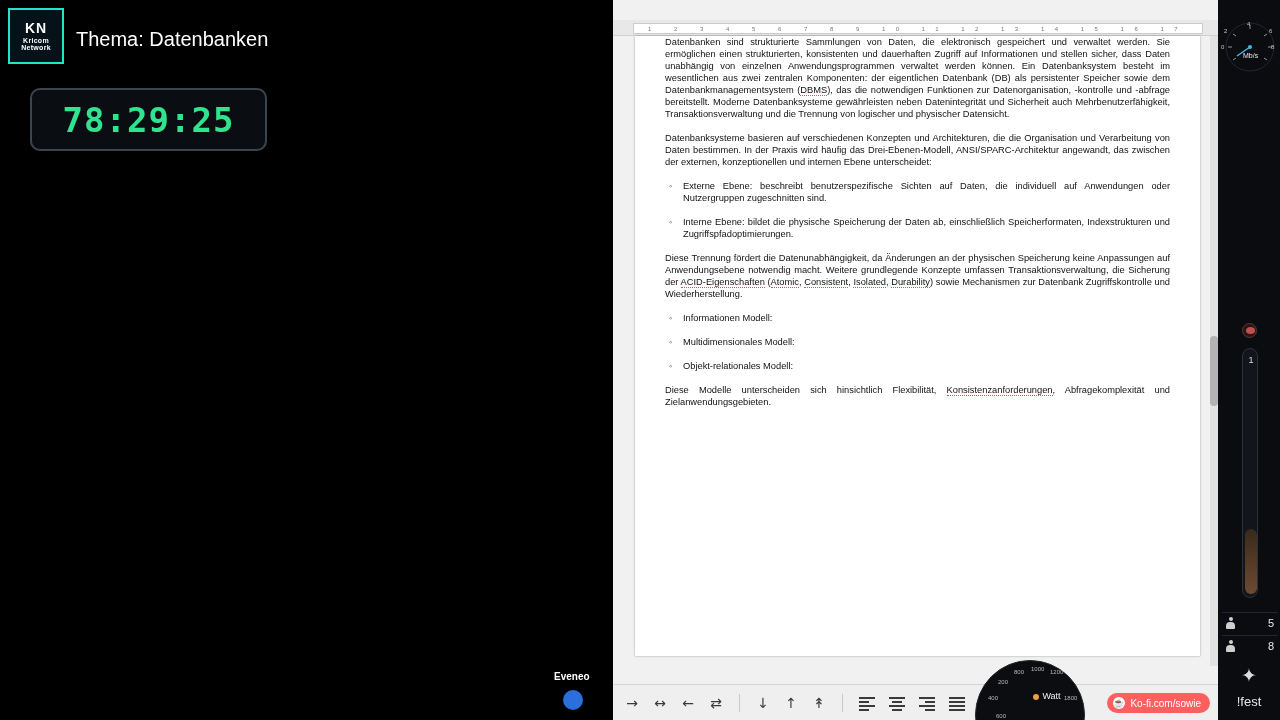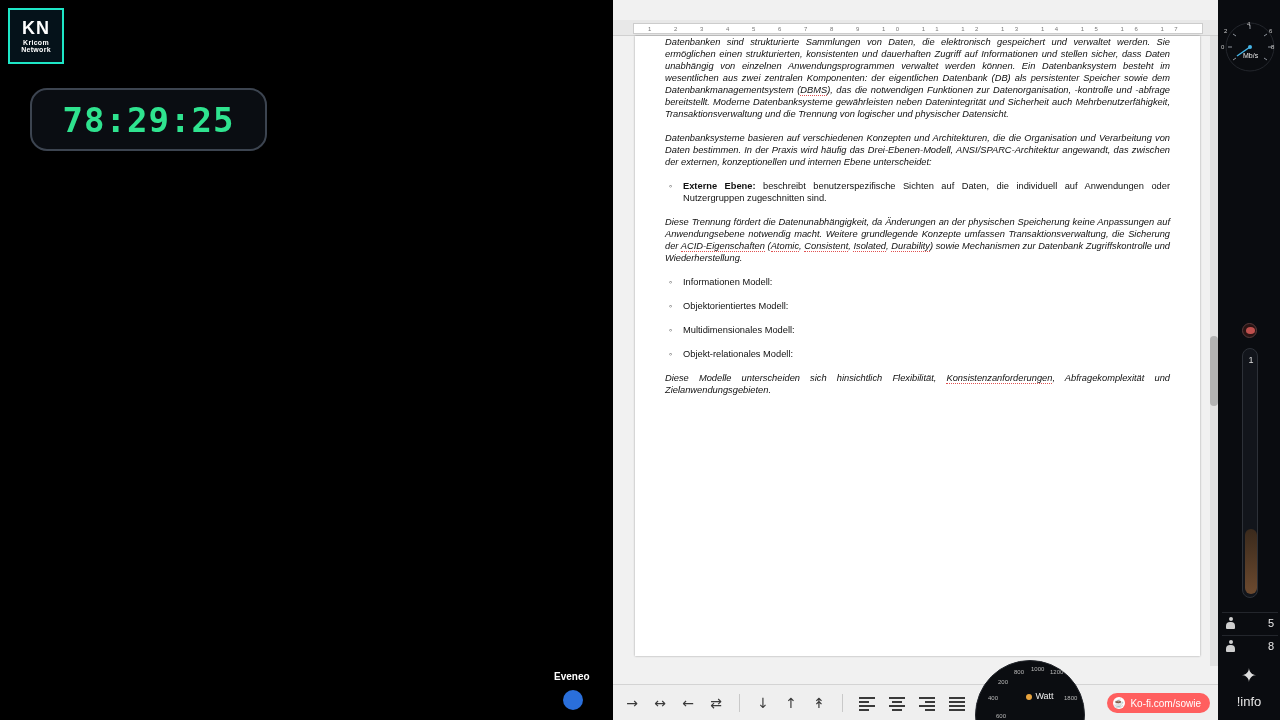--- a/index.html
+++ b/index.html
@@ -23,35 +23,35 @@
   }
   #logo-box {
     position: absolute; left: 8px; top: 8px; width: 56px; height: 56px;
     border: 2px solid #1ee6c6;
     background: #05121a;
     display: flex; flex-direction: column;
     align-items: center; justify-content: center;
     line-height: 1;
   }
   #logo-kn {
-    color: #ffffff; font-size: 18px; font-weight: bold; letter-spacing: 1px;
+    color: #ffffff; font-size: 14px; font-weight: bold; letter-spacing: 1px;
   }
   #logo-sub1, #logo-sub2 {
     color: #ffffff; font-size: 7px; font-weight: bold; letter-spacing: .3px;
   }
   #logo-sub1 { margin-top: 2px; }
   #topic-title {
     position: absolute; left: 76px; top: 28px;
     color: #ffffff; font-size: 20px; font-weight: normal;
   }
   #timer-box {
     position: absolute; left: 30px; top: 88px;
     width: 237px; height: 63px;
     border: 2px solid #3c4450;
-    border-radius: 17px;
+    border-radius: 10px;
     background: #0a0d12;
     display: flex; align-items: center; justify-content: center;
   }
   #timer-text {
     color: #2fe38f;
     font-family: "DejaVu Sans Mono", monospace;
     font-size: 34px; font-weight: bold;
     letter-spacing: 1px;
   }
   #eveneo-label {
@@ -87,38 +87,37 @@
     background: #ffffff;
     box-shadow: 0 0 2px rgba(0,0,0,.35);
     padding: 0 30px;
     overflow: hidden;
   }
   .doc-p {
     font-family: "Liberation Sans", sans-serif;
     font-size: 9.3px; line-height: 12px;
     color: #111; text-align: justify;
     margin: 0 0 12px 0;
-    font-style: italic;
   }
   .doc-h {
     font-family: "Liberation Sans", sans-serif;
     font-size: 10px; font-weight: bold; color: #111;
     margin: 16px 0 10px 0;
   }
   ul.doc-list { margin: 0 0 12px 0; padding-left: 18px; list-style: none; }
   ul.doc-list li {
     position: relative;
     font-size: 9.3px; line-height: 12px; color: #111;
     text-align: justify; margin-bottom: 12px;
   }
   ul.doc-list li::before {
     content: "\25E6";
     position: absolute; left: -14px; top: 0; color: #333; font-size: 9px;
   }
-  .doc-b { font-weight: bold; }
+  .doc-b { font-weight: normal; }
   .spell { border-bottom: 1px dotted #e05050; }
   #doc-toolbar {
     position: absolute; left: 0; bottom: 0; width: 605px; height: 36px;
     background: #efefef; border-top: 1px solid #d4d4d4;
     display: flex; align-items: center; gap: 10px; padding-left: 10px;
   }
   .tb-icon {
     width: 18px; height: 18px; color: #3a3a3a; font-size: 14px;
     display: flex; align-items: center; justify-content: center;
     font-family: "DejaVu Sans", sans-serif;
@@ -211,21 +210,21 @@
   }
 
   
   #watt-gauge {
     position: absolute; left: 975px; top: 660px; width: 110px; height: 110px;
     border-radius: 50%; background: #0b0d11;
     border: 1px solid #22252b;
   }
   .watt-tick { position: absolute; color: #b9b9b9; font-size: 6px; }
   #watt-center {
-    position: absolute; left: 9px; top: 30px; width: 110px;
+    position: absolute; left: 16px; top: 30px; width: 110px;
     text-align: center; color: #f0f0f0; font-size: 9px;
   }
   #watt-center .dot {
     display: inline-block; width: 6px; height: 6px; border-radius: 50%;
     background: #e8a33d; margin-right: 3px; vertical-align: middle;
   }
 
   
   #frame-top {
     position: absolute; left: 0; top: 0; width: 1280px; height: 4px;
@@ -255,20 +254,21 @@
   <div id="divider"></div>
 
   <div id="left-panel">
 
     <div id="logo-box">
       <div id="logo-kn">KN</div>
       <div id="logo-sub1">Kricom</div>
       <div id="logo-sub2">Network</div>
     </div>
 
+    <div id="topic-title">Thema: Datenbanken</div>
 
     <div id="timer-box">
       <div id="timer-text">78:29:25</div>
     </div>
 
     <div id="eveneo-label">Eveneo</div>
     <div id="eveneo-dot"></div>
   </div>
 
   <div id="doc-window">
@@ -282,31 +282,33 @@
         Datenbanken sind strukturierte Sammlungen von Daten, die elektronisch gespeichert und verwaltet werden. Sie ermöglichen einen strukturierten, konsistenten und dauerhaften Zugriff auf Informationen und stellen sicher, dass Daten unabhängig von einzelnen Anwendungsprogrammen verwaltet werden können. Ein Datenbanksystem besteht im wesentlichen aus zwei zentralen Komponenten: der eigentlichen Datenbank (DB) als persistenter Speicher sowie dem Datenbankmanagementsystem (<span class="spell">DBMS</span>), das die notwendigen Funktionen zur Datenorganisation, -kontrolle und -abfrage bereitstellt. Moderne Datenbanksysteme gewährleisten neben Datenintegrität und Sicherheit auch Mehrbenutzerfähigkeit, Transaktionsverwaltung und die Trennung von logischer und physischer Datensicht.
       </p>
 
 
       <p class="doc-p">Datenbanksysteme basieren auf verschiedenen Konzepten und Architekturen, die die Organisation und Verarbeitung von Daten bestimmen. In der Praxis wird häufig das Drei-Ebenen-Modell, ANSI/SPARC-Architektur angewandt, das zwischen der externen, konzeptionellen und internen Ebene unterscheidet:</p>
 
       <ul class="doc-list">
         <li>
           <span class="doc-b">Externe Ebene:</span><span> beschreibt benutzerspezifische Sichten auf Daten, die individuell auf Anwendungen oder Nutzergruppen zugeschnitten sind.</span>
         </li>
+        <li>
+          <span class="doc-b">Interne Ebene</span><span>: bildet die physische Speicherung der Daten ab, einschließlich Speicherformaten, Indexstrukturen und Zugriffspfadoptimierungen.</span>
+        </li>
       </ul>
 
       <p class="doc-p">
         Diese Trennung fördert die Datenunabhängigkeit, da Änderungen an der physischen Speicherung keine Anpassungen auf Anwendungsebene notwendig macht. Weitere grundlegende Konzepte umfassen Transaktionsverwaltung, die Sicherung der <span class="spell">ACID-Eigenschaften</span> (<span class="spell">Atomic</span>, <span class="spell">Consistent</span>, <span class="spell">Isolated</span>, <span class="spell">Durability</span>) sowie Mechanismen zur Datenbank Zugriffskontrolle und Wiederherstellung.
       </p>
 
 
 
       <ul class="doc-list">
         <li><span>Informationen Modell:</span></li>
-        <li><span>Objektorientiertes Modell:</span></li>
         <li><span>Multidimensionales Modell:</span></li>
         <li><span>Objekt-relationales Modell:</span></li>
       </ul>
 
       <p class="doc-p">
         Diese Modelle unterscheiden sich hinsichtlich Flexibilität, <span class="spell">Konsistenzanforderungen</span>, Abfragekomplexität und Zielanwendungsgebieten.
       </p>
 
     </div>
 
@@ -406,16 +408,16 @@
     <div class="stat-row" id="stat-1">
       <span class="person"></span>
       <span class="num">5</span>
     </div>
     <div class="stat-row" id="stat-2">
       <span class="person"></span>
       <span class="num">8</span>
     </div>
 
     <div id="sparkle">✦</div>
-    <div id="info-label">!info</div>
+    <div id="info-label">!fest</div>
   </div>
 
 </div>
 
 </body></html>

